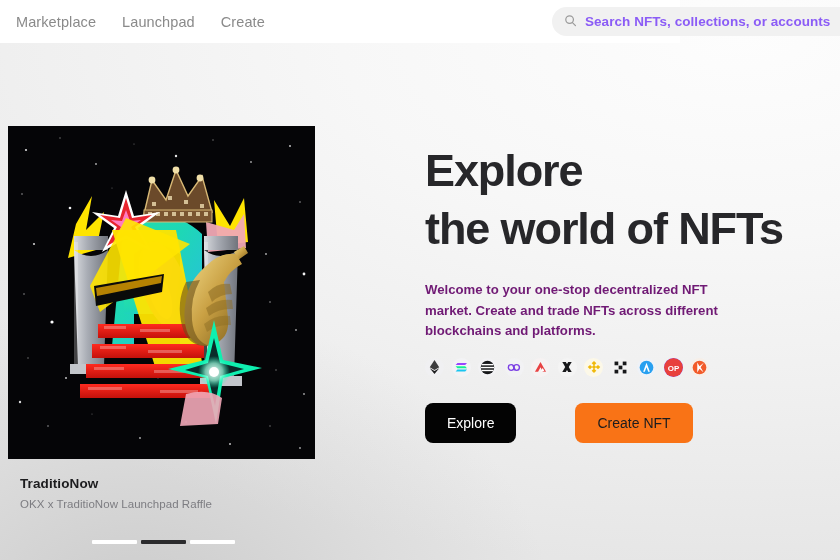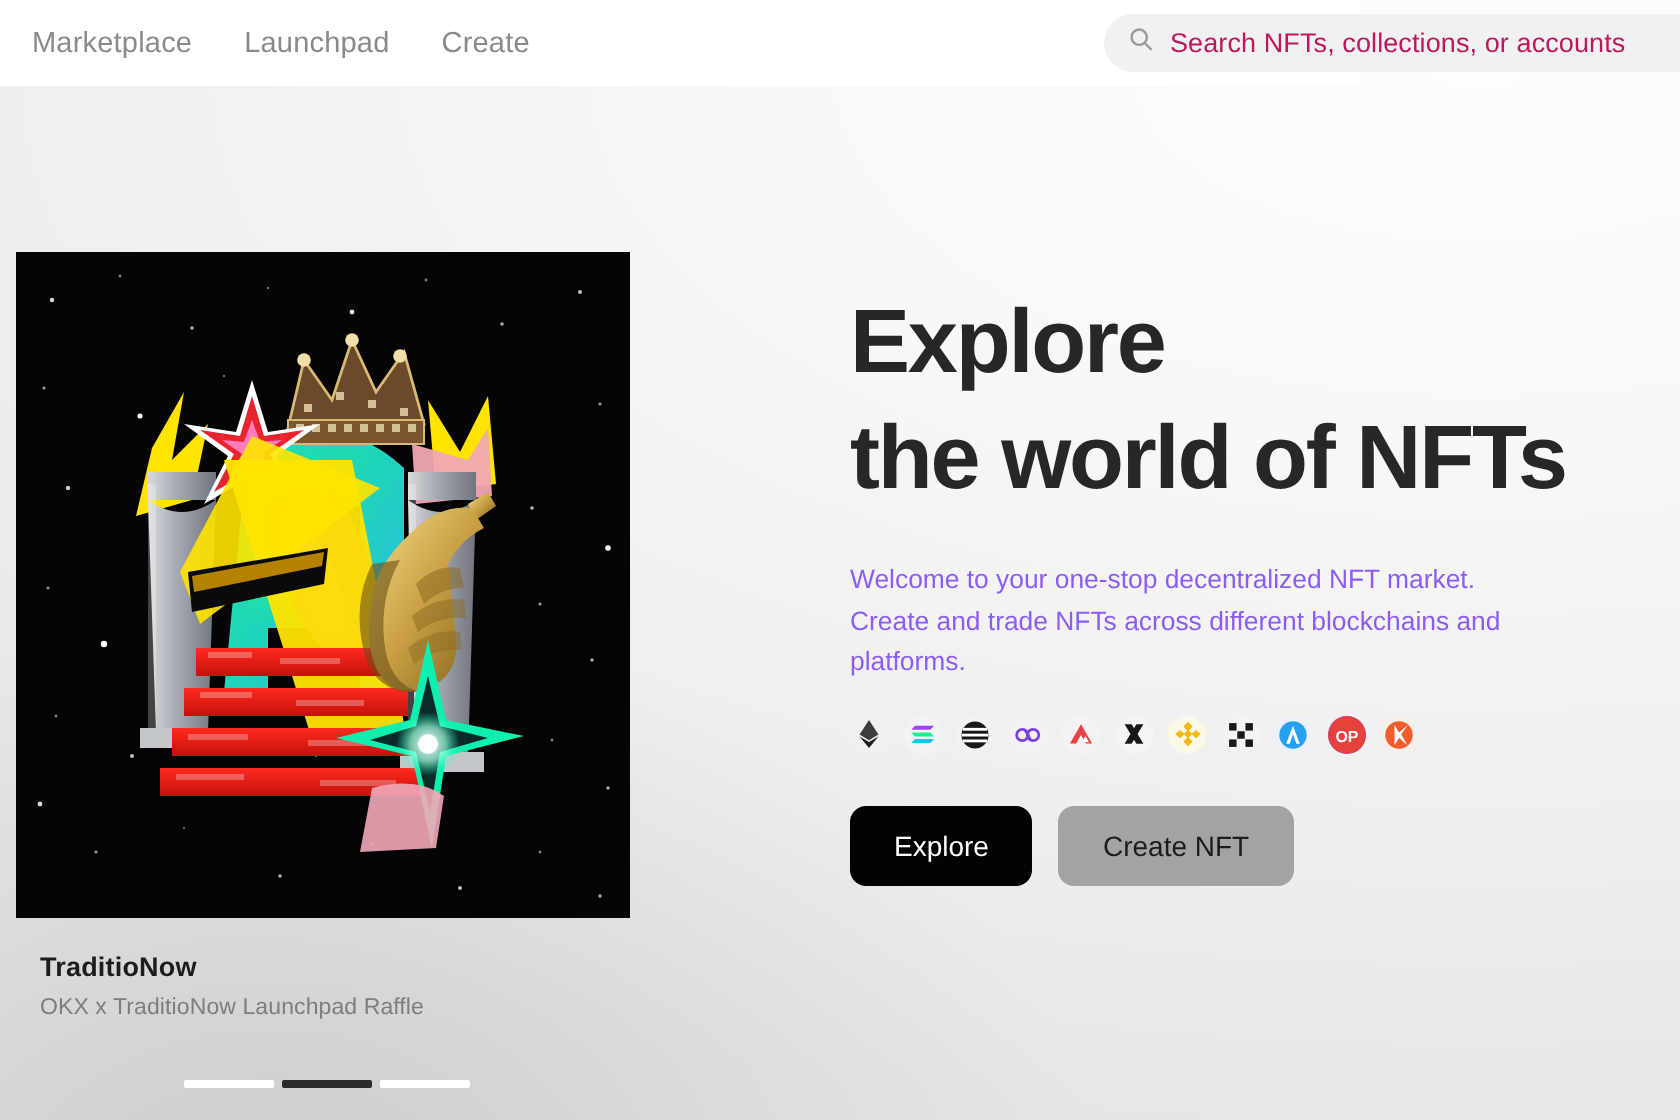--- a/index.html
+++ b/index.html
@@ -61,23 +61,24 @@
     background: #f1f1f1;
     border-radius: 15px;
     display: flex;
     align-items: center;
     padding-left: 12px;
     gap: 8px;
   }
   .search-icon { flex: 0 0 auto; display: block; }
   .search-placeholder {
     font-size: 13.5px;
-    color: #be185d;
+    color: #8b5cf6;
     white-space: nowrap;
     letter-spacing: .05px;
+    font-weight: bold;
   }
 
   
   .art-frame {
     position: absolute;
     left: 8px; top: 126px;
     width: 307px; height: 333px;
     background: #040406;
     overflow: hidden;
     z-index: 5;
@@ -130,23 +131,24 @@
     line-height: 58px;
     font-weight: bold;
     color: #27272a;
     letter-spacing: -1.1px;
     white-space: pre-line;
   }
   .hero-desc {
     margin-top: 22px;
     font-size: 13.2px;
     line-height: 20.5px;
-    color: #8b5cf6;
+    color: #701a75;
     max-width: 330px;
     white-space: pre-line;
+    font-weight: bold;
   }
 
   
   .chains {
     margin-top: 16px;
     display: flex;
     align-items: center;
     gap: 7.5px;
   }
   .chain {
@@ -175,22 +177,23 @@
     font-size: 14px;
     cursor: pointer;
     padding: 0 22px;
     white-space: nowrap;
   }
   .btn-primary {
     background: #030303;
     color: #ffffff;
   }
   .btn-secondary {
-    background: #a3a3a3;
+    background: #f97316;
     color: #1c1c1e;
+    margin-left: 46px;
   }
 </style>
 </head>
 <body>
 
 <div class="page-bg"></div>
 
 <div class="navbar">
   <div class="nav-links">
     <span class="nav-link">Marketplace</span>

